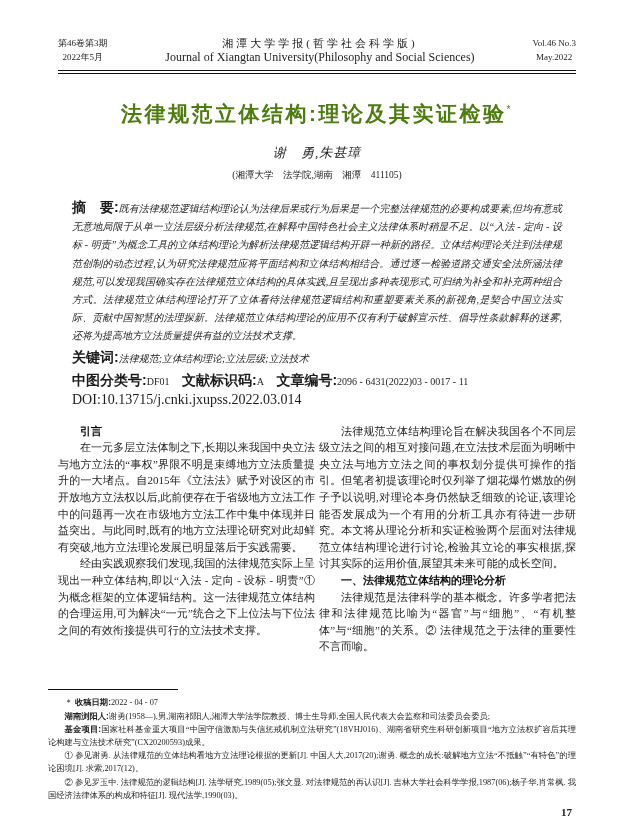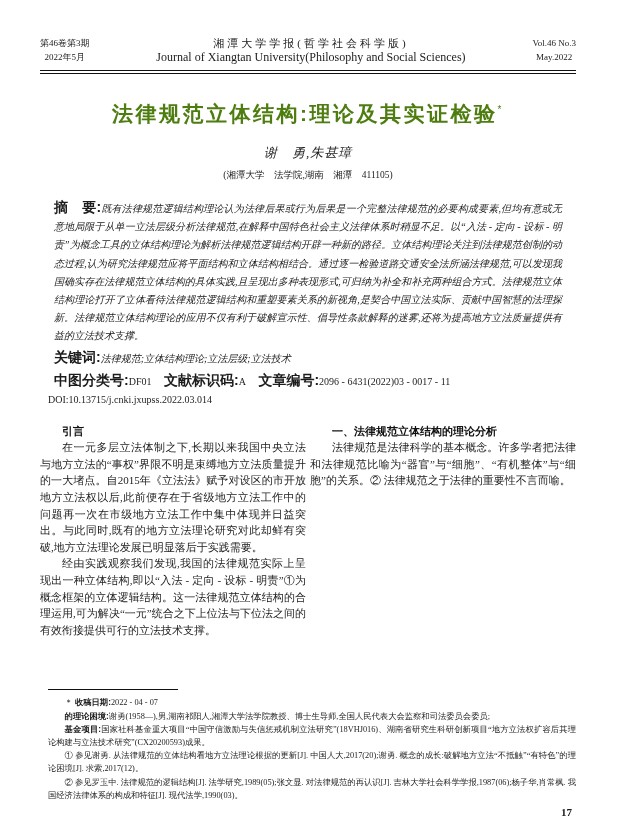--- a/index.html
+++ b/index.html
@@ -6,21 +6,21 @@
   html,body { background:#888; }
   .page {
     position:relative;
     width:634px; height:830px;
     margin:0 auto;
     background:#ffffff;
     color:#1c1c1c;
     font-family:"Liberation Serif", serif;
     overflow:hidden;
   }
-  .inner { padding:36px 58px 0 40px; }
+  .inner { padding:36px 58px 0 58px; }
 
   
   .journal-header {
     display:flex; justify-content:space-between; align-items:center;
     font-size:9px; line-height:14px;
   }
   .jh-left, .jh-right { text-align:center; white-space:nowrap; }
   .jh-center { text-align:center; }
   .jh-cn { font-size:11px; letter-spacing:3px; }
   .jh-en { font-size:12px; }
@@ -56,21 +56,21 @@
   .hei-label {
     font-family:"Liberation Sans", sans-serif;
     font-weight:bold; font-style:normal; font-size:14px;
   }
   .kai { font-style:italic; }
   .keywords-line { margin:2px 14px 0 14px; font-size:10px; line-height:18px; }
   .meta-line {
     margin:4px 14px 0 14px; font-size:10px; line-height:17px;
   }
   .meta-line .group { margin-right:10px; }
-  .doi-line { margin:2px 14px 0 8px; font-size:10px; line-height:15px; }
+  .doi-line { margin:2px 14px 0 14px; font-size:14px; line-height:15px; }
 
   
   .columns {
     display:flex; gap:4px;
     margin-top:16px; height:268px; overflow:hidden;
   }
   .col { flex:1 1 0; font-size:11px; line-height:16.6px; text-align:justify; }
   .col p { text-indent:2em; }
   .col h3 {
     font-family:"Liberation Sans", sans-serif;
@@ -135,34 +135,35 @@
 
     <div class="doi-line">DOI:10.13715/j.cnki.jxupss.2022.03.014</div>
 
     <div class="columns">
       <div class="col">
         <h3>引言</h3>
         <p>在一元多层立法体制之下,长期以来我国中央立法与地方立法的“事权”界限不明是束缚地方立法质量提升的一大堵点。自2015年《立法法》赋予对设区的市开放地方立法权以后,此前便存在于省级地方立法工作中的问题再一次在市级地方立法工作中集中体现并日益突出。与此同时,既有的地方立法理论研究对此却鲜有突破,地方立法理论发展已明显落后于实践需要。</p>
         <p>经由实践观察我们发现,我国的法律规范实际上呈现出一种立体结构,即以“入法 - 定向 - 设标 - 明责”①为概念框架的立体逻辑结构。这一法律规范立体结构的合理运用,可为解决“一元”统合之下上位法与下位法之间的有效衔接提供可行的立法技术支撑。</p>
       </div>
       <div class="col">
+        <p>法律规范立体结构理论旨在解决我国各个不同层级立法之间的相互对接问题,在立法技术层面为明晰中央立法与地方立法之间的事权划分提供可操作的指引。但笔者初提该理论时仅列举了烟花爆竹燃放的例子予以说明,对理论本身仍然缺乏细致的论证,该理论能否发展成为一个有用的分析工具亦有待进一步研究。本文将从理论分析和实证检验两个层面对法律规范立体结构理论进行讨论,检验其立论的事实根据,探讨其实际的运用价值,展望其未来可能的成长空间。</p>
         <h3>一、法律规范立体结构的理论分析</h3>
         <p>法律规范是法律科学的基本概念。许多学者把法律和法律规范比喻为“器官”与“细胞”、“有机整体”与“细胞”的关系。② 法律规范之于法律的重要性不言而喻。</p>
       </div>
     </div>
   </div>
 
   <div class="footnote-area">
     <div class="fn-rule"></div>
     <div class="fn">
       <span>＊</span>
       <span class="hei-label">收稿日期:</span><span>2022 - 04 - 07</span>
     </div>
     <div class="fn">
-      <span class="hei-label">的理论困境:</span><span>谢勇(1958—),男,湖南祁阳人,湘潭大学法学院教授、博士生导师,全国人民代表大会监察和司法委员会委员;</span>
+      <span class="hei-label">湖南浏阳人:</span><span>谢勇(1958—),男,湖南祁阳人,湘潭大学法学院教授、博士生导师,全国人民代表大会监察和司法委员会委员;</span>
     </div>
     <div class="fn">
       <span class="hei-label">基金项目:</span><span>国家社科基金重大项目“中国守信激励与失信惩戒机制立法研究”(18VHJ016)、湖南省研究生科研创新项目“地方立法权扩容后其理论构建与立法技术研究”(CX20200593)成果。</span>
     </div>
     <div class="fn">
       <span>①</span>
       <span>参见谢勇. 从法律规范的立体结构看地方立法理论根据的更新[J]. 中国人大,2017(20);谢勇. 概念的成长:破解地方立法“不抵触”“有特色”的理论困境[J]. 求索,2017(12)。</span>
     </div>
     <div class="fn">
       <span>②</span>

